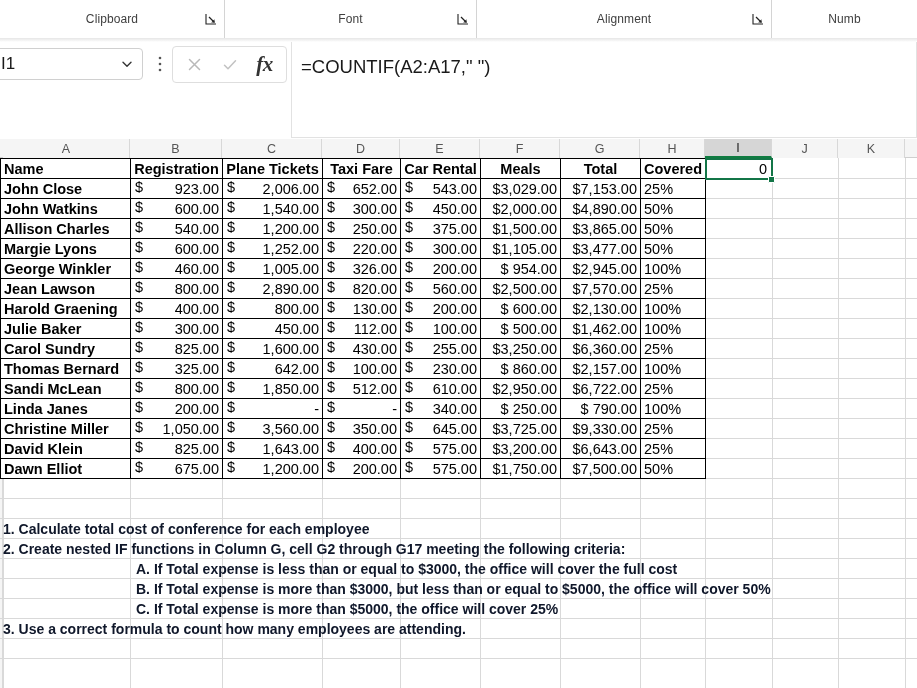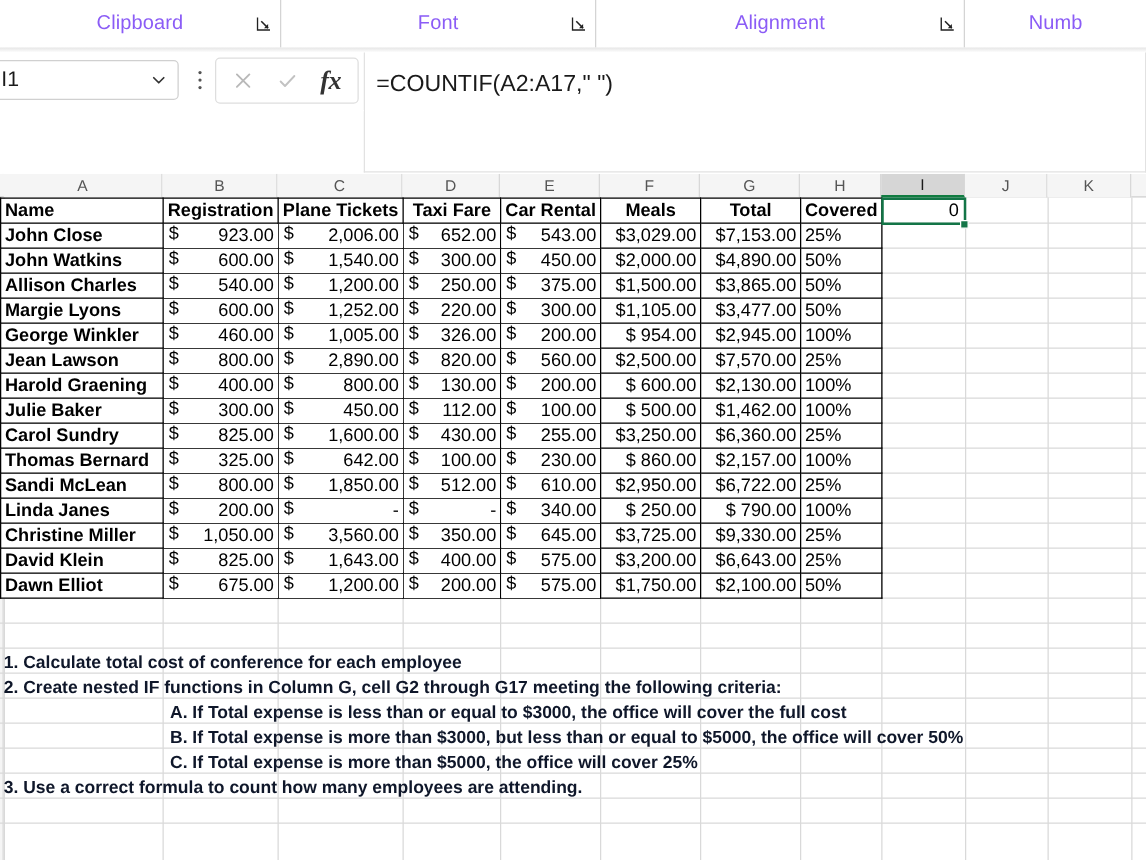--- a/index.html
+++ b/index.html
@@ -23,22 +23,22 @@
   .ribbon-group {
     position: relative;
     height: 38px;
     display: flex;
     align-items: center;
     justify-content: center;
     border-right: 1px solid #d4d4d4;
   }
   .ribbon-group:last-child { border-right: none; }
   .ribbon-group-label {
-    font-size: 16px;
-    color: #8b5cf6;
+    font-size: 12px;
+    color: #404040;
     letter-spacing: 0.1px;
     white-space: nowrap;
   }
   .dialog-launcher {
     position: absolute;
     right: 7px; top: 50%;
     transform: translateY(-50%);
     width: 12px; height: 12px;
     cursor: pointer;
   }
@@ -580,21 +580,21 @@
           <td class="money">$6,643.00</td>
           <td class="pct">25%</td>
         </tr>
         <tr>
           <td class="name-cell">Dawn Elliot</td>
           <td class="money-acct"><span class="dollar">$</span><span>675.00</span></td>
           <td class="money-acct"><span class="dollar">$</span><span>1,200.00</span></td>
           <td class="money-acct"><span class="dollar">$</span><span>200.00</span></td>
           <td class="money-acct"><span class="dollar">$</span><span>575.00</span></td>
           <td class="money">$1,750.00</td>
-          <td class="money">$2,100.00</td>
+          <td class="money">$7,500.00</td>
           <td class="pct">50%</td>
         </tr>
       </tbody>
   </table>
 
   <div class="instr-row" style="top:380px">1. Calculate total cost of conference for each employee</div>
   <div class="instr-row" style="top:400px">2. Create nested IF functions in Column G, cell G2 through G17 meeting the following criteria:</div>
   <div class="instr-row indented" style="top:420px">A. If Total expense is less than or equal to $3000, the office will cover the full cost</div>
   <div class="instr-row indented" style="top:440px">B. If Total expense is more than $3000, but less than or equal to $5000, the office will cover 50%</div>
   <div class="instr-row indented" style="top:460px">C. If Total expense is more than $5000, the office will cover 25%</div>

